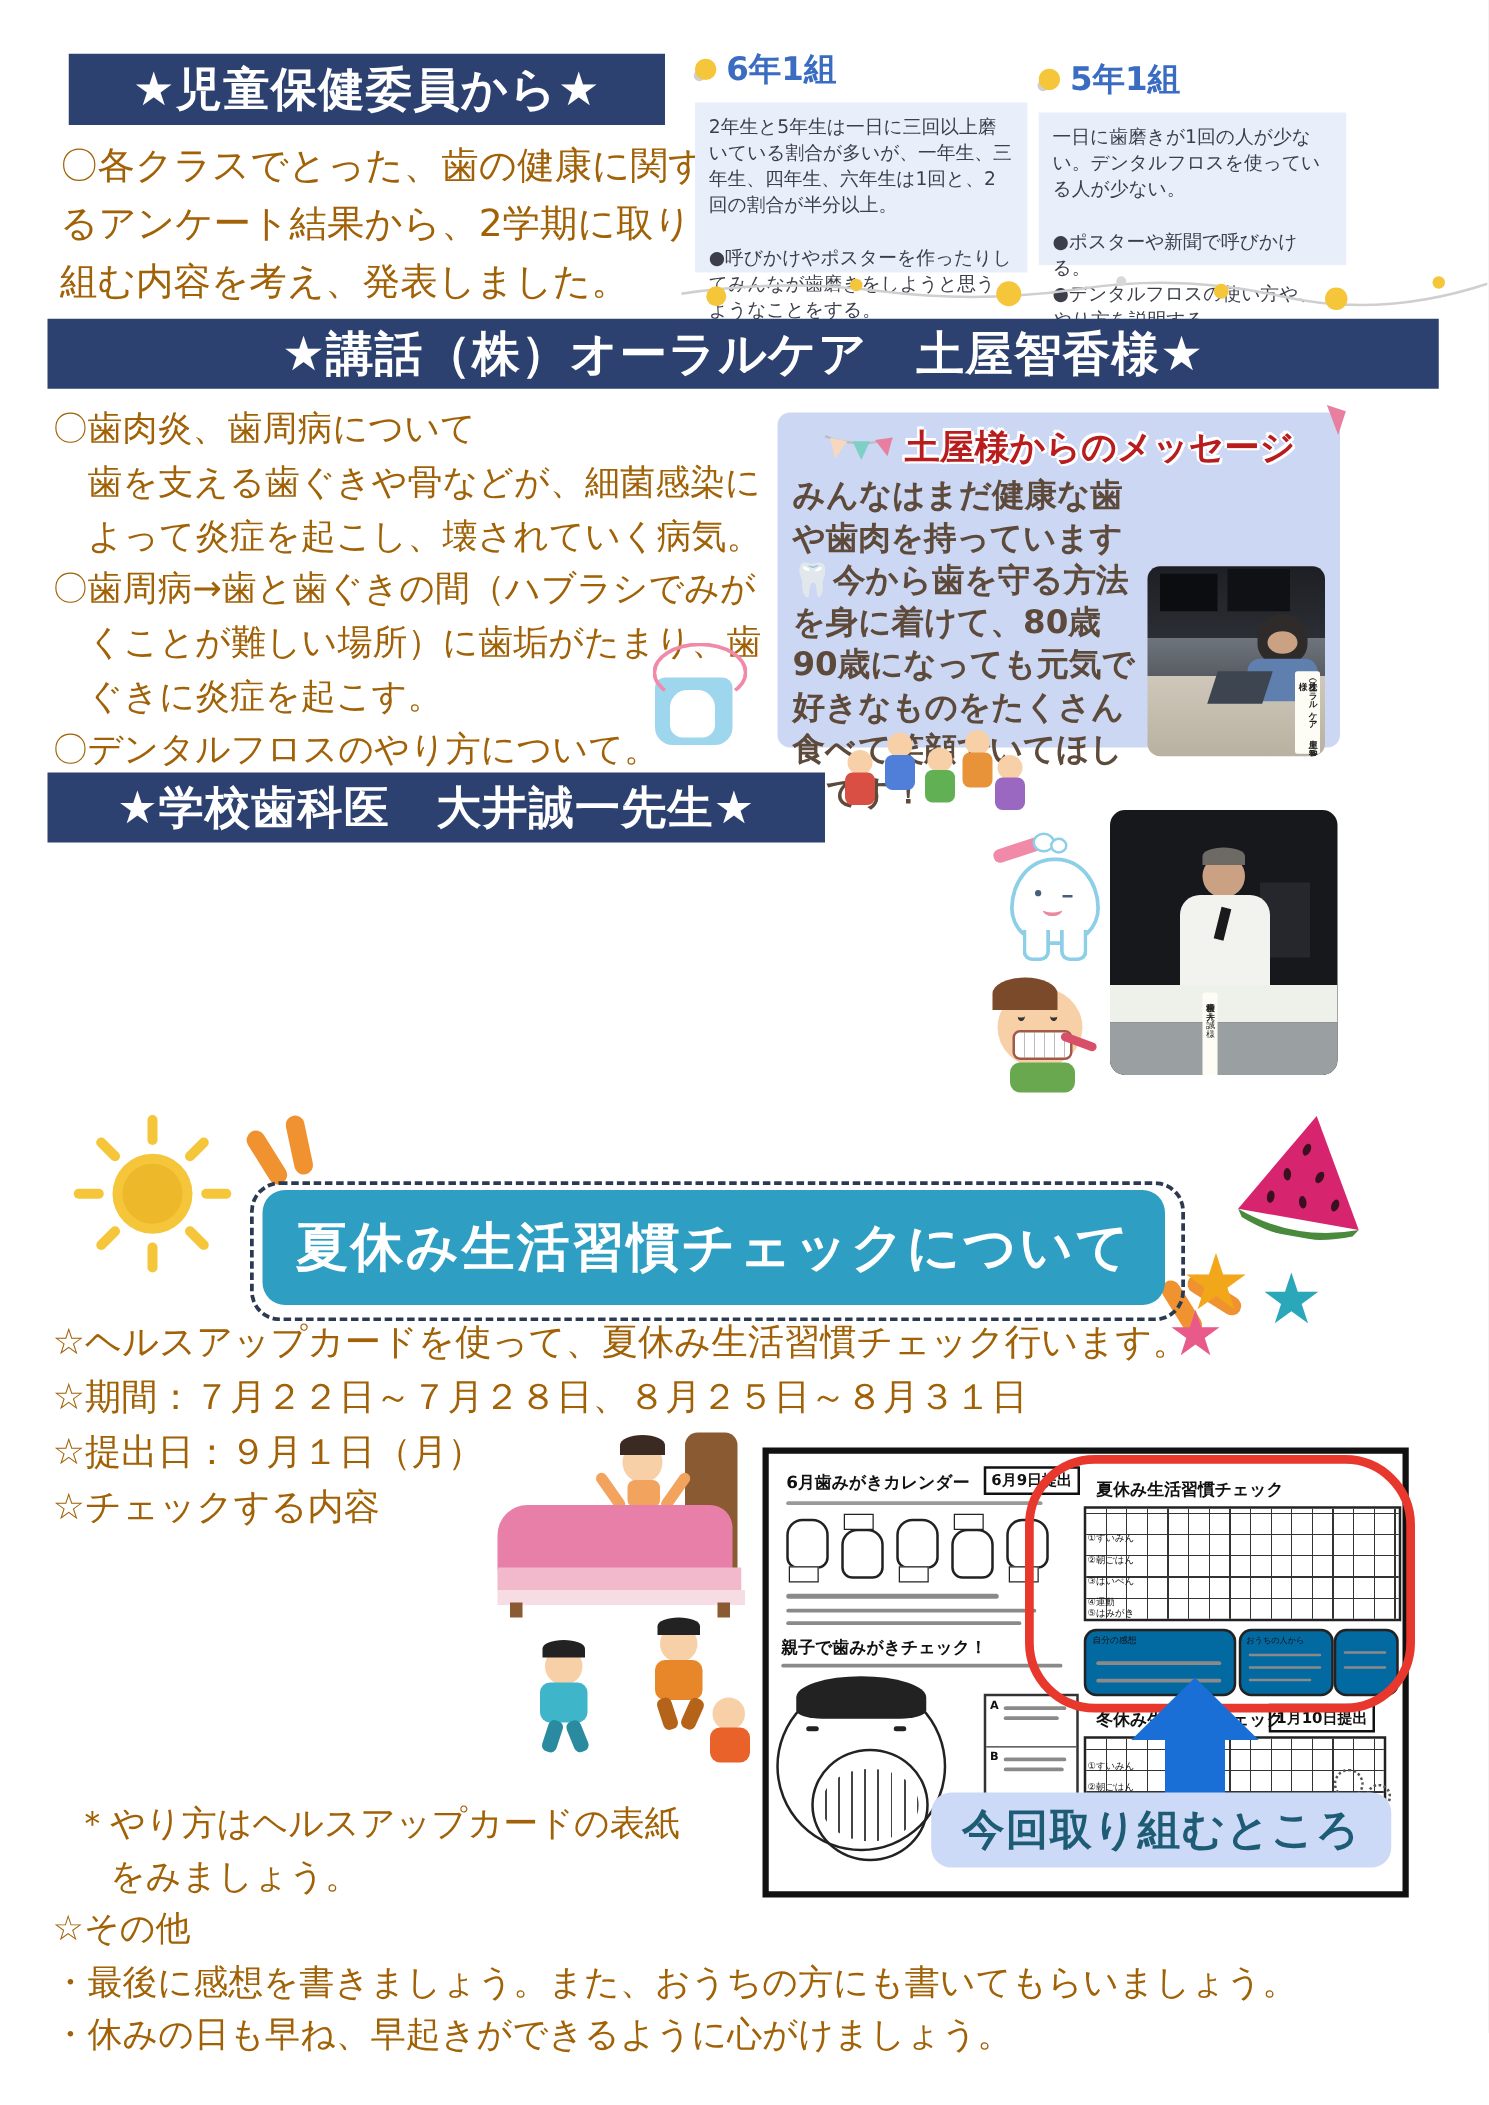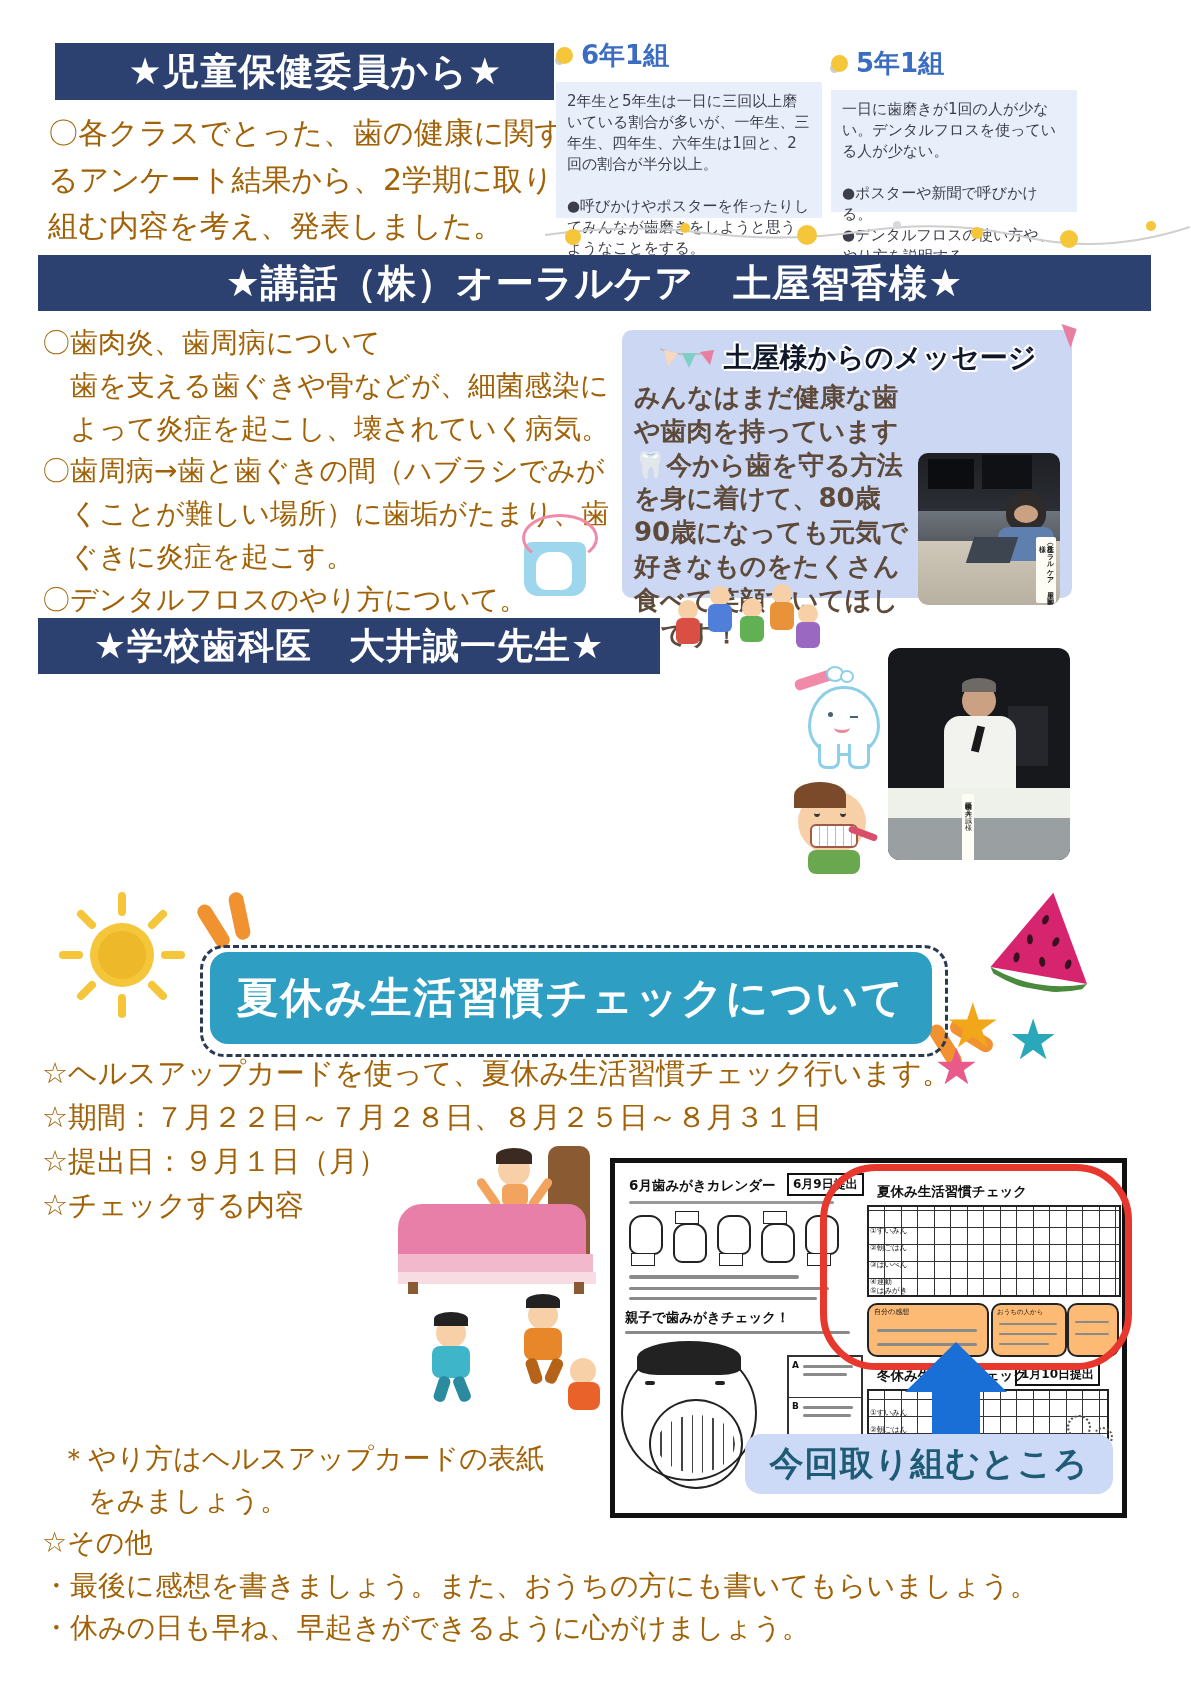--- a/index.html
+++ b/index.html
@@ -17,33 +17,33 @@
         line-height:1.4;padding:9px 11px;box-sizing:border-box;}
   .star-line{font-size:29px;line-height:1.5;}
   .bar{position:absolute;background:#8a8a8a;height:4px;border-radius:2px;}
   .mini-tooth{position:absolute;width:30px;height:36px;background:#fff;border:2px solid #222;
         border-radius:13px 13px 9px 9px;}
   .tag{position:absolute;width:22px;height:11px;border:1.5px solid #222;background:#fff;}
   .grid{position:absolute;border:2px solid #222;background:
         repeating-linear-gradient(0deg,transparent 0 16px,#333 16px 17px),
         repeating-linear-gradient(90deg,transparent 0 15.5px,#333 15.5px 16.5px);}
   .rlabel{position:absolute;font-size:7.5px;color:#111;line-height:1;}
-  .wbox{position:absolute;border:2px solid #222;border-radius:10px;background:#fdba74;}
+  .wbox{position:absolute;border:2px solid #222;border-radius:10px;background:#0369a1;}
   .person-head{position:absolute;border-radius:50%;background:#f8d0a8;}
   .placard{position:absolute;background:#fdfdf6;color:#222;writing-mode:vertical-rl;
         font-size:9px;line-height:1.15;padding:3px 2px;border-radius:2px;}
   .orange-mark{position:absolute;width:15px;height:48px;background:#f0922f;border-radius:8px;}
   .starfish{position:absolute;line-height:1;}
 </style>
 </head>
 <body>
 
 <div class="page">
 
-  <div class="navy-banner" style="left:55px;top:43px;width:477px;height:57px;font-size:37px;padding-left:22px;">★児童保健委員から★</div>
+  <div class="navy-banner" style="left:55px;top:43px;width:477px;height:57px;font-size:37px;">★児童保健委員から★</div>
 
   <div class="abs brown" style="left:48px;top:110px;width:532px;font-size:30px;line-height:1.55;">〇各クラスでとった、歯の健康に関するアンケート結果から、2学期に取り組む内容を考え、発表しました。</div>
 
   <div class="note-head" style="left:556px;top:38px;">
     <span class="note-dot"></span>
     <span>6年1組</span>
   </div>
   <div class="note-body pre" style="left:556px;top:82px;width:266px;height:136px;">2年生と5年生は一日に三回以上磨いている割合が多いが、一年生、三年生、四年生、六年生は1回と、2回の割合が半分以上。
 
 ●呼びかけやポスターを作ったりしてみんなが歯磨きをしようと思うようなことをする。</div>
@@ -86,21 +86,21 @@
 
   <div class="abs" style="left:622px;top:330px;width:450px;height:268px;background:#cbd7f3;border-radius:10px;">
     <div class="abs" style="right:-2px;top:-4px;width:0;height:0;border-left:16px solid transparent;border-top:20px solid #e87fa0;transform:rotate(18deg);"></div>
     <div style="display:flex;align-items:center;justify-content:center;gap:8px;padding-top:9px;">
       <svg width="58" height="26">
         <path d="M2,4 Q28,14 56,6" stroke="#bbb" stroke-width="1.5" fill="none"></path>
         <polygon points="6,5 20,8 10,22" fill="#f6d8c0"></polygon>
         <polygon points="24,8 38,8 31,23" fill="#7ecfc5"></polygon>
         <polygon points="42,7 56,5 52,20" fill="#e87fa0"></polygon>
       </svg>
-      <span style="font-size:28px;font-weight:700;color:#0f172a;text-shadow:-2px 0 #fff,2px 0 #fff,0 -2px #fff,0 2px #fff,2px 2px #fff,-2px -2px #fff;">土屋様からのメッセージ</span>
+      <span style="font-size:28px;font-weight:700;color:#b91c1c;text-shadow:-2px 0 #fff,2px 0 #fff,0 -2px #fff,0 2px #fff,2px 2px #fff,-2px -2px #fff;">土屋様からのメッセージ</span>
     </div>
     <div style="padding:4px 12px 0 12px;font-size:26px;font-weight:700;line-height:1.3;color:#5d4a3b;">
       <div style="float:right;width:142px;height:152px;margin:72px 0 0 6px;border-radius:10px;background:linear-gradient(180deg,#1d1f24 0%,#2b2e34 38%,#6e747c 38%,#585c62 58%,#cfc8ba 58%,#b8b0a0 100%);position:relative;overflow:hidden;">
         <div class="abs" style="left:10px;top:6px;width:46px;height:30px;background:#0c0d10;"></div>
         <div class="abs" style="left:64px;top:2px;width:50px;height:34px;background:#101114;"></div>
         <div class="abs" style="left:88px;top:38px;width:40px;height:40px;background:#2e2b2a;border-radius:50% 50% 40% 40%;"></div>
         <div class="abs" style="left:96px;top:52px;width:24px;height:18px;background:#caa182;border-radius:50%;"></div>
         <div class="abs" style="left:80px;top:74px;width:56px;height:34px;background:#5f7fae;border-radius:10px 10px 0 0;"></div>
         <div class="abs" style="left:52px;top:84px;width:44px;height:26px;background:#3c4550;transform:skewX(-18deg);"></div>
         <div class="placard" style="right:4px;bottom:2px;height:60px;font-size:7px;">（株）オーラルケア　土屋　智香　様</div>

